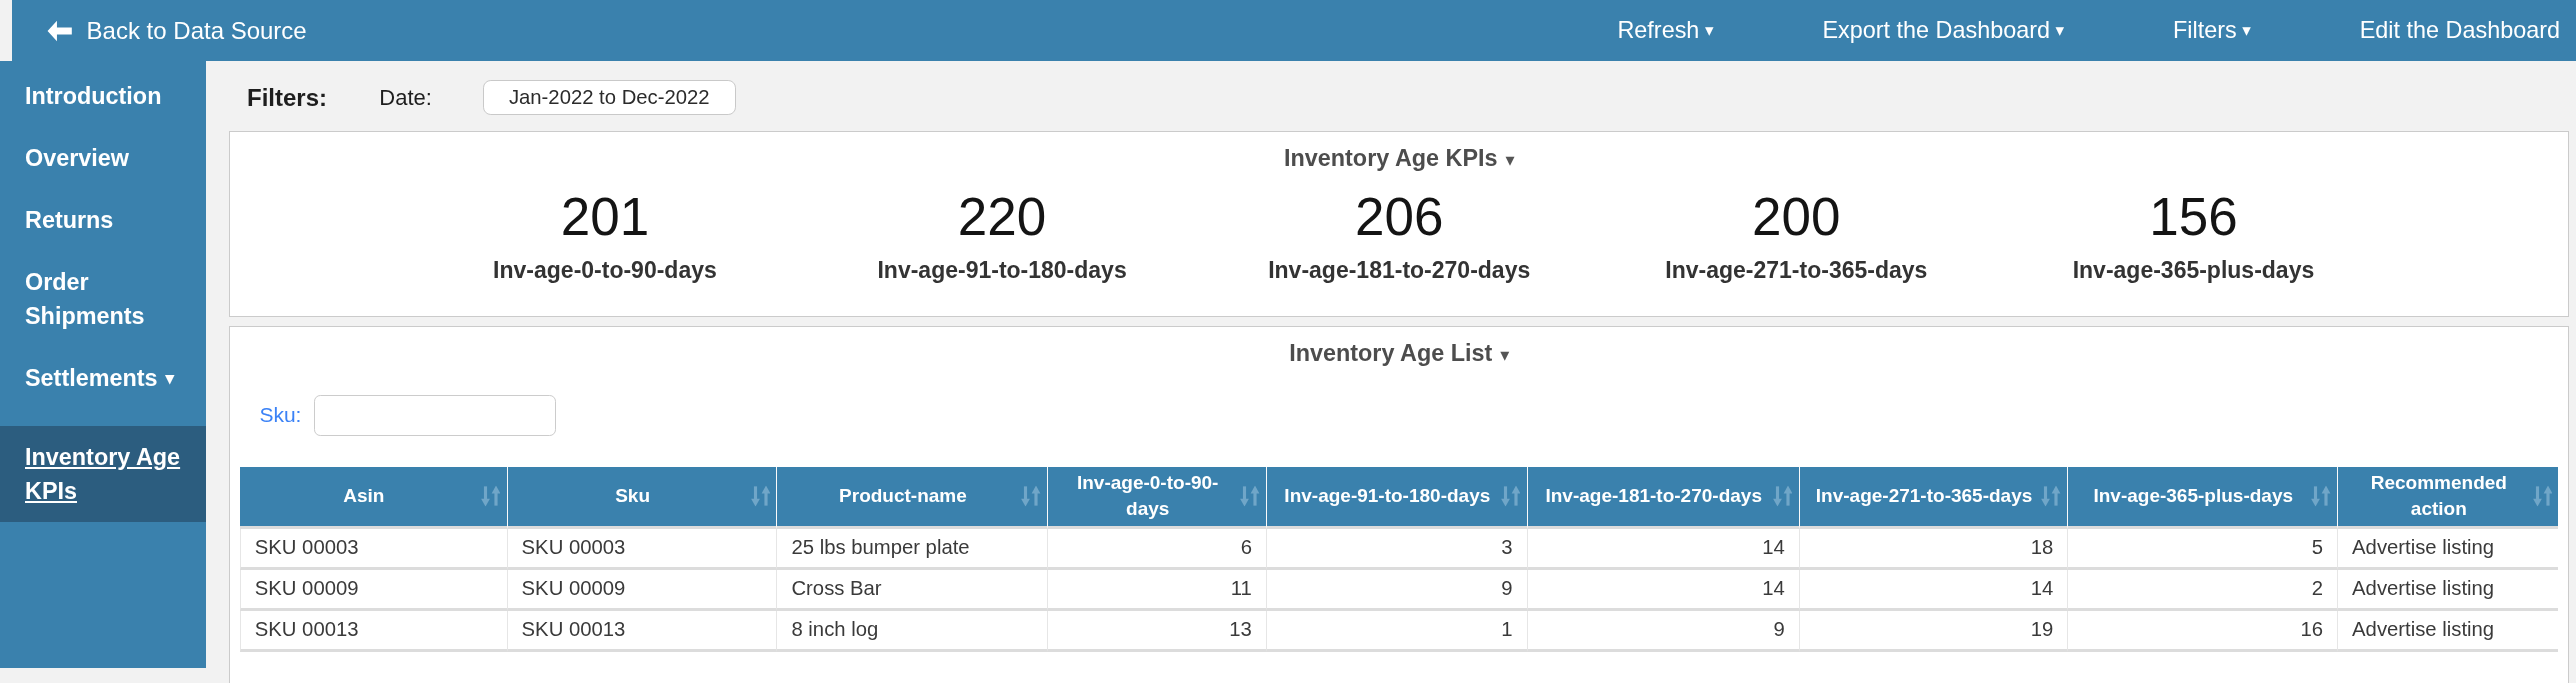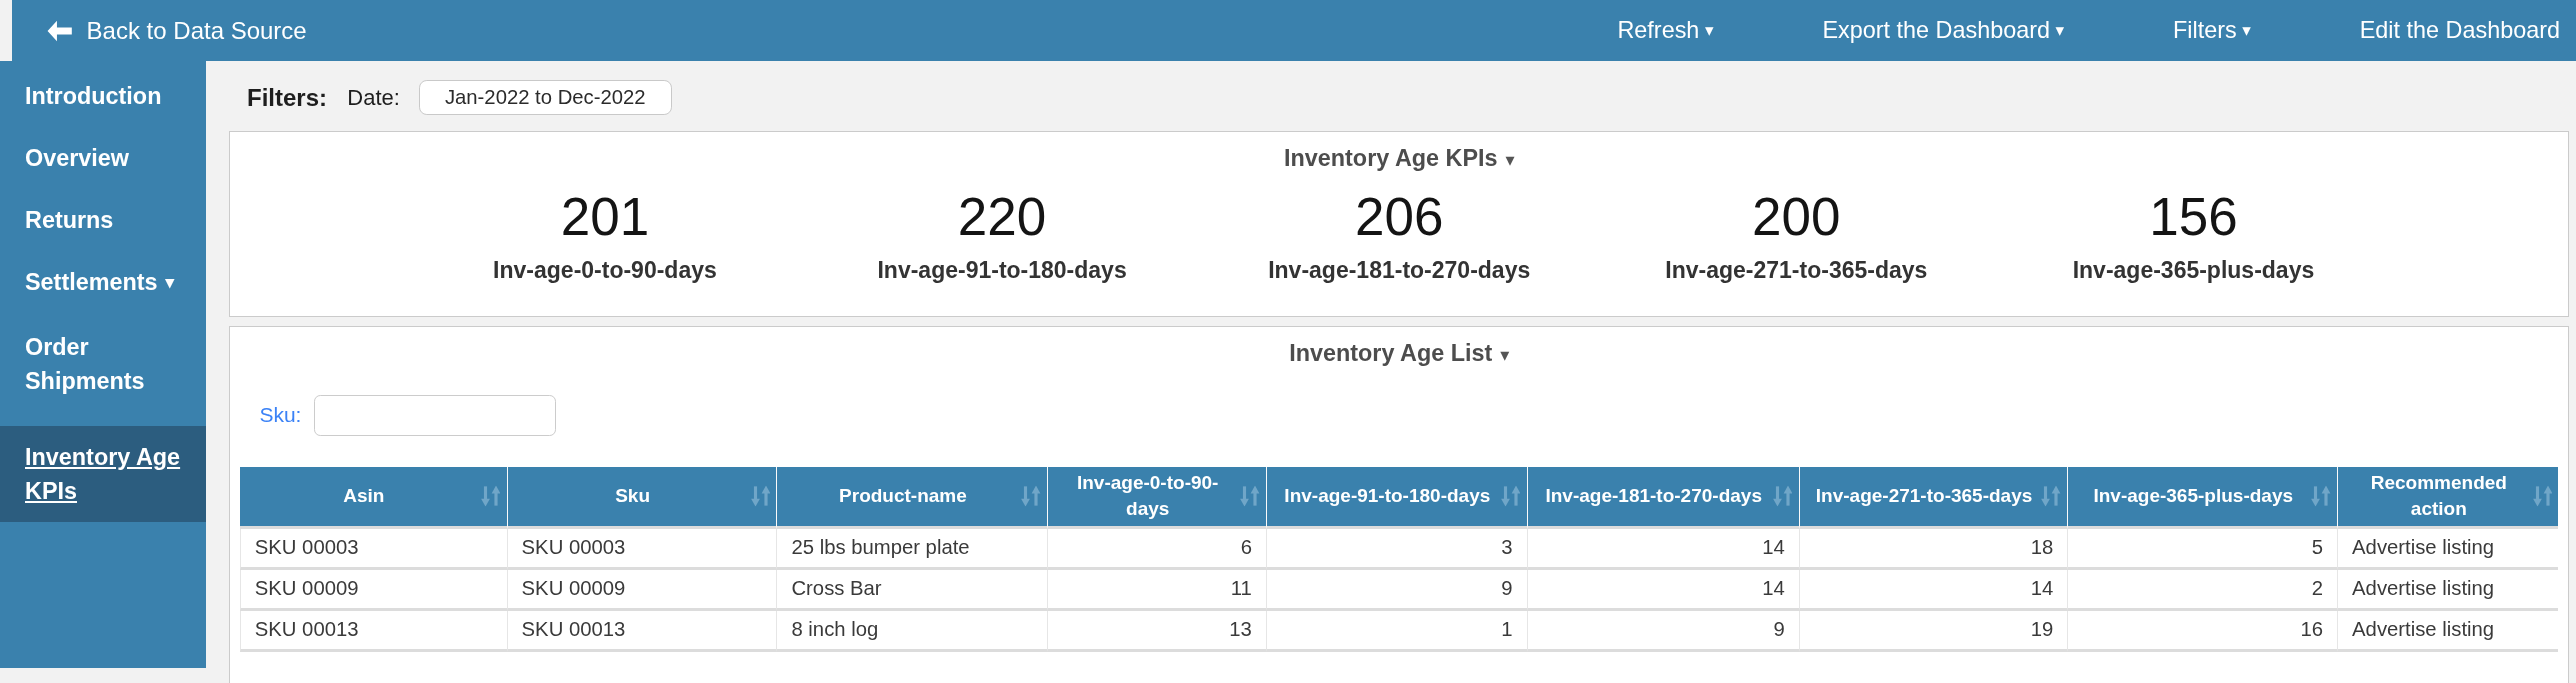--- a/index.html
+++ b/index.html
@@ -25,21 +25,21 @@
     font-size:23.4px;font-weight:700;line-height:34px;
     padding:0 15.6px 0 25px;margin-bottom:28px;cursor:pointer;
   }
   .side-item .caret{font-size:17px;margin-left:7.8px;}
   .side-item.active{
     background:#2c5d7f;padding-top:14px;padding-bottom:14px;margin-bottom:0;
   }
   .side-item.active .side-label{text-decoration:underline;}
   
   .main{position:absolute;left:206px;top:61px;right:0;bottom:0;background:#f2f2f2;overflow:hidden;}
-  .filters-row{display:flex;align-items:center;padding:19px 0 0 41px;}
+  .filters-row{display:flex;align-items:center;padding:19px 0 0 41px;gap:32px;}
   .filters-label{font-size:24px;font-weight:700;color:#1e1e1e;}
   .date-label{font-size:22px;color:#1e1e1e;margin-left:20.3px;}
   .date-btn{
     margin-left:19px;background:#fff;border:1.6px solid #c9c9c9;border-radius:7.8px;
     padding:5px 25px;font-size:20.3px;color:#2b2b2b;font-family:"Liberation Sans",sans-serif;cursor:pointer;
   }
   .panel{
     background:#fff;border:1.6px solid #cbcbcb;margin-left:23.4px;margin-right:7px;box-sizing:border-box;
   }
   .panel-title{text-align:center;padding-top:12.5px;font-size:23.4px;font-weight:700;color:#4d4d4d;}
@@ -91,22 +91,22 @@
       <span class="menu-item"><span>Export the Dashboard</span><span class="caret">▾</span></span>
       <span class="menu-item"><span>Filters</span><span class="caret">▾</span></span>
       <span class="menu-item"><span>Edit the Dashboard</span></span>
     </nav>
 </header>
 
 <aside class="sidebar" id="sidebar">
     <div class="side-item"><span class="side-label">Introduction</span></div>
     <div class="side-item"><span class="side-label">Overview</span></div>
     <div class="side-item"><span class="side-label">Returns</span></div>
+    <div class="side-item"><span class="side-label">Order Shipments</span></div>
     <div class="side-item"><span class="side-label">Settlements</span><span class="caret">▾</span></div>
-    <div class="side-item"><span class="side-label">Order Shipments</span></div>
     <div class="side-item active"><span class="side-label">Inventory Age KPIs</span></div>
   </aside>
 
 <main class="main">
 
   <div class="filters-row">
     <span class="filters-label">Filters:</span>
     <span class="date-label">Date:</span>
     <button class="date-btn">Jan-2022 to Dec-2022</button>
   </div>

